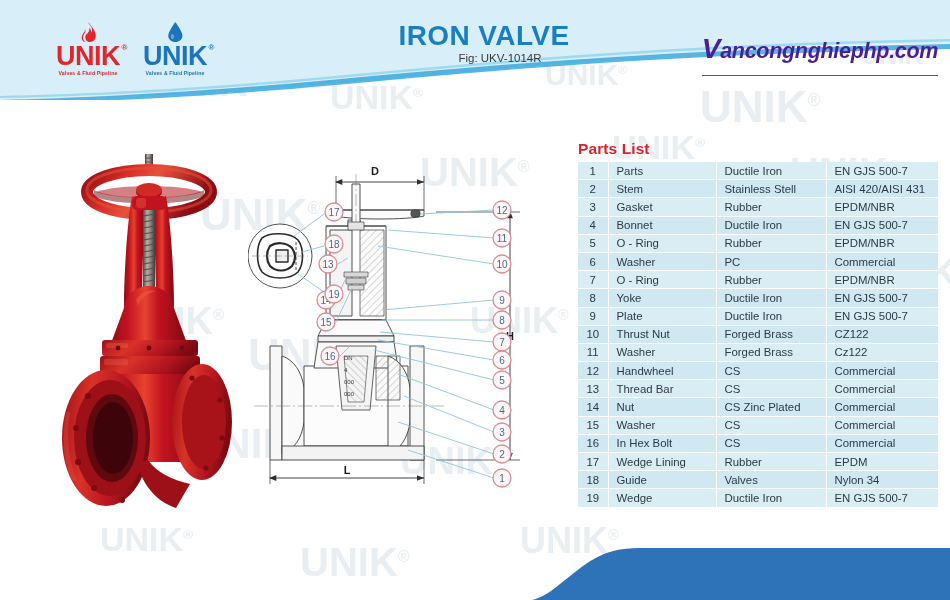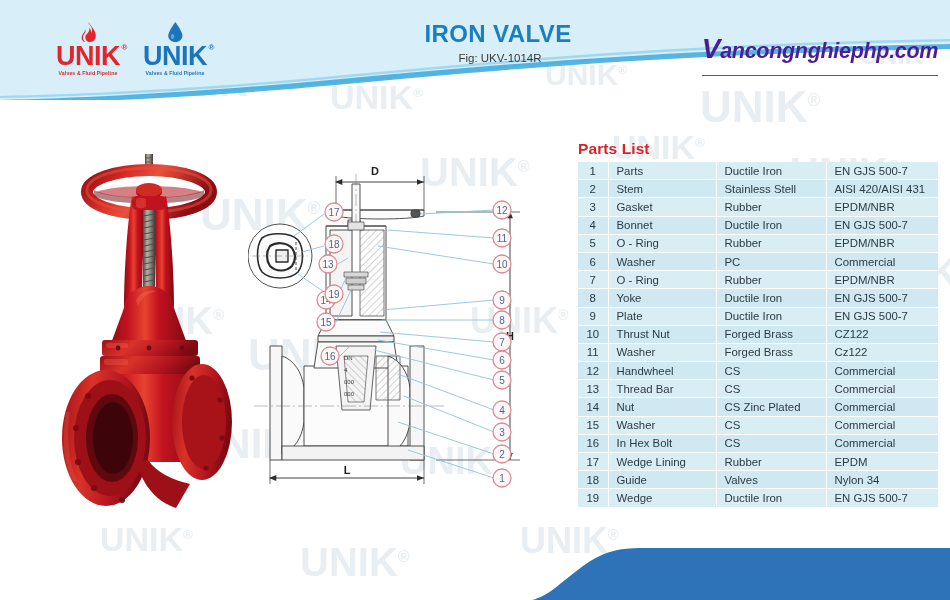--- a/index.html
+++ b/index.html
@@ -55,23 +55,23 @@
     top: 1px; right: -7px; font-weight: 700;
   }
   .logo-sub {
     font-size: 5.2px; font-weight: 700;
     letter-spacing: 0.1px; margin-top: 1px;
   }
   #logo-red .logo-word, #logo-red .logo-sub { color: #e3242b; }
   #logo-blue .logo-word, #logo-blue .logo-sub { color: #1c75bc; }
 
   #title-iron-valve {
-    position: absolute; left: 348px; top: 20px;
+    position: absolute; left: 334px; top: 20px;
     width: 300px; text-align: center;
-    font-size: 24px; font-weight: 700;
+    font-size: 28px; font-weight: 700;
     color: #1a7fc1; letter-spacing: 0.4px;
   }
   #fig-number {
     position: absolute; left: 350px; top: 52px;
     width: 300px; text-align: center;
     font-size: 11.5px; color: #3a3a3a;
   }
 
   #brandsite { position: absolute; left: 700px; top: 34px; width: 240px; text-align: center; }
   #brandsite-name {

